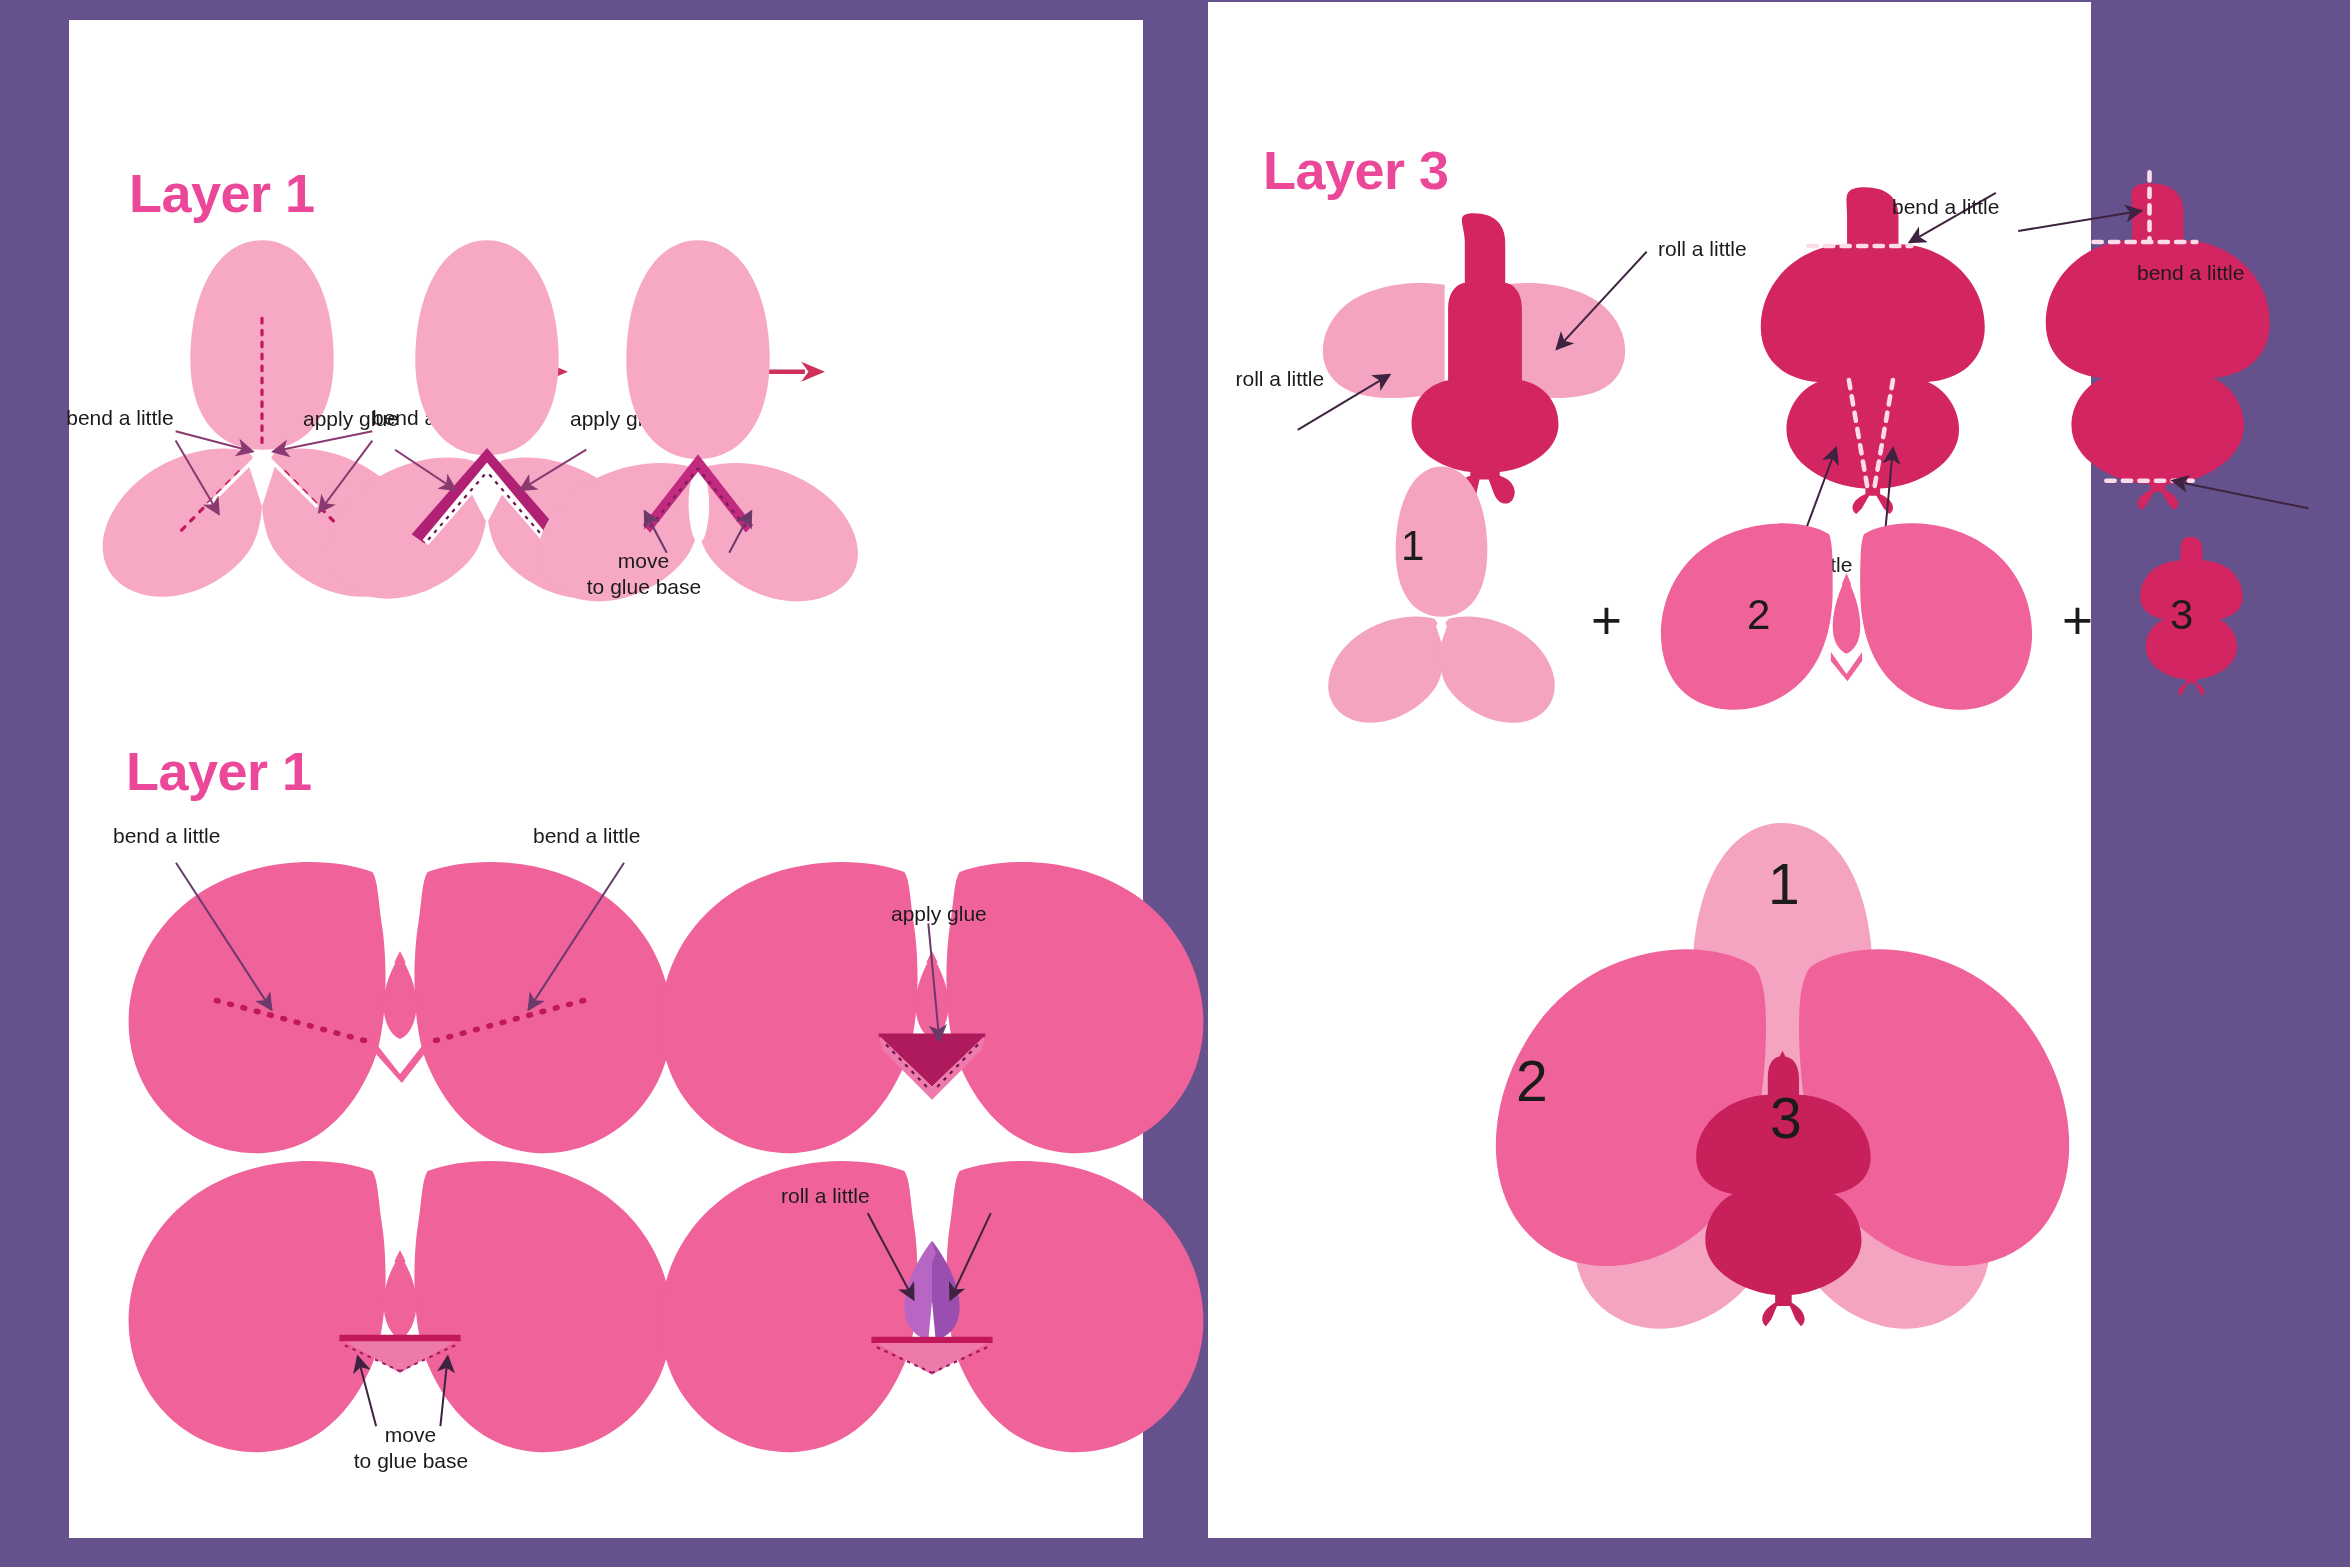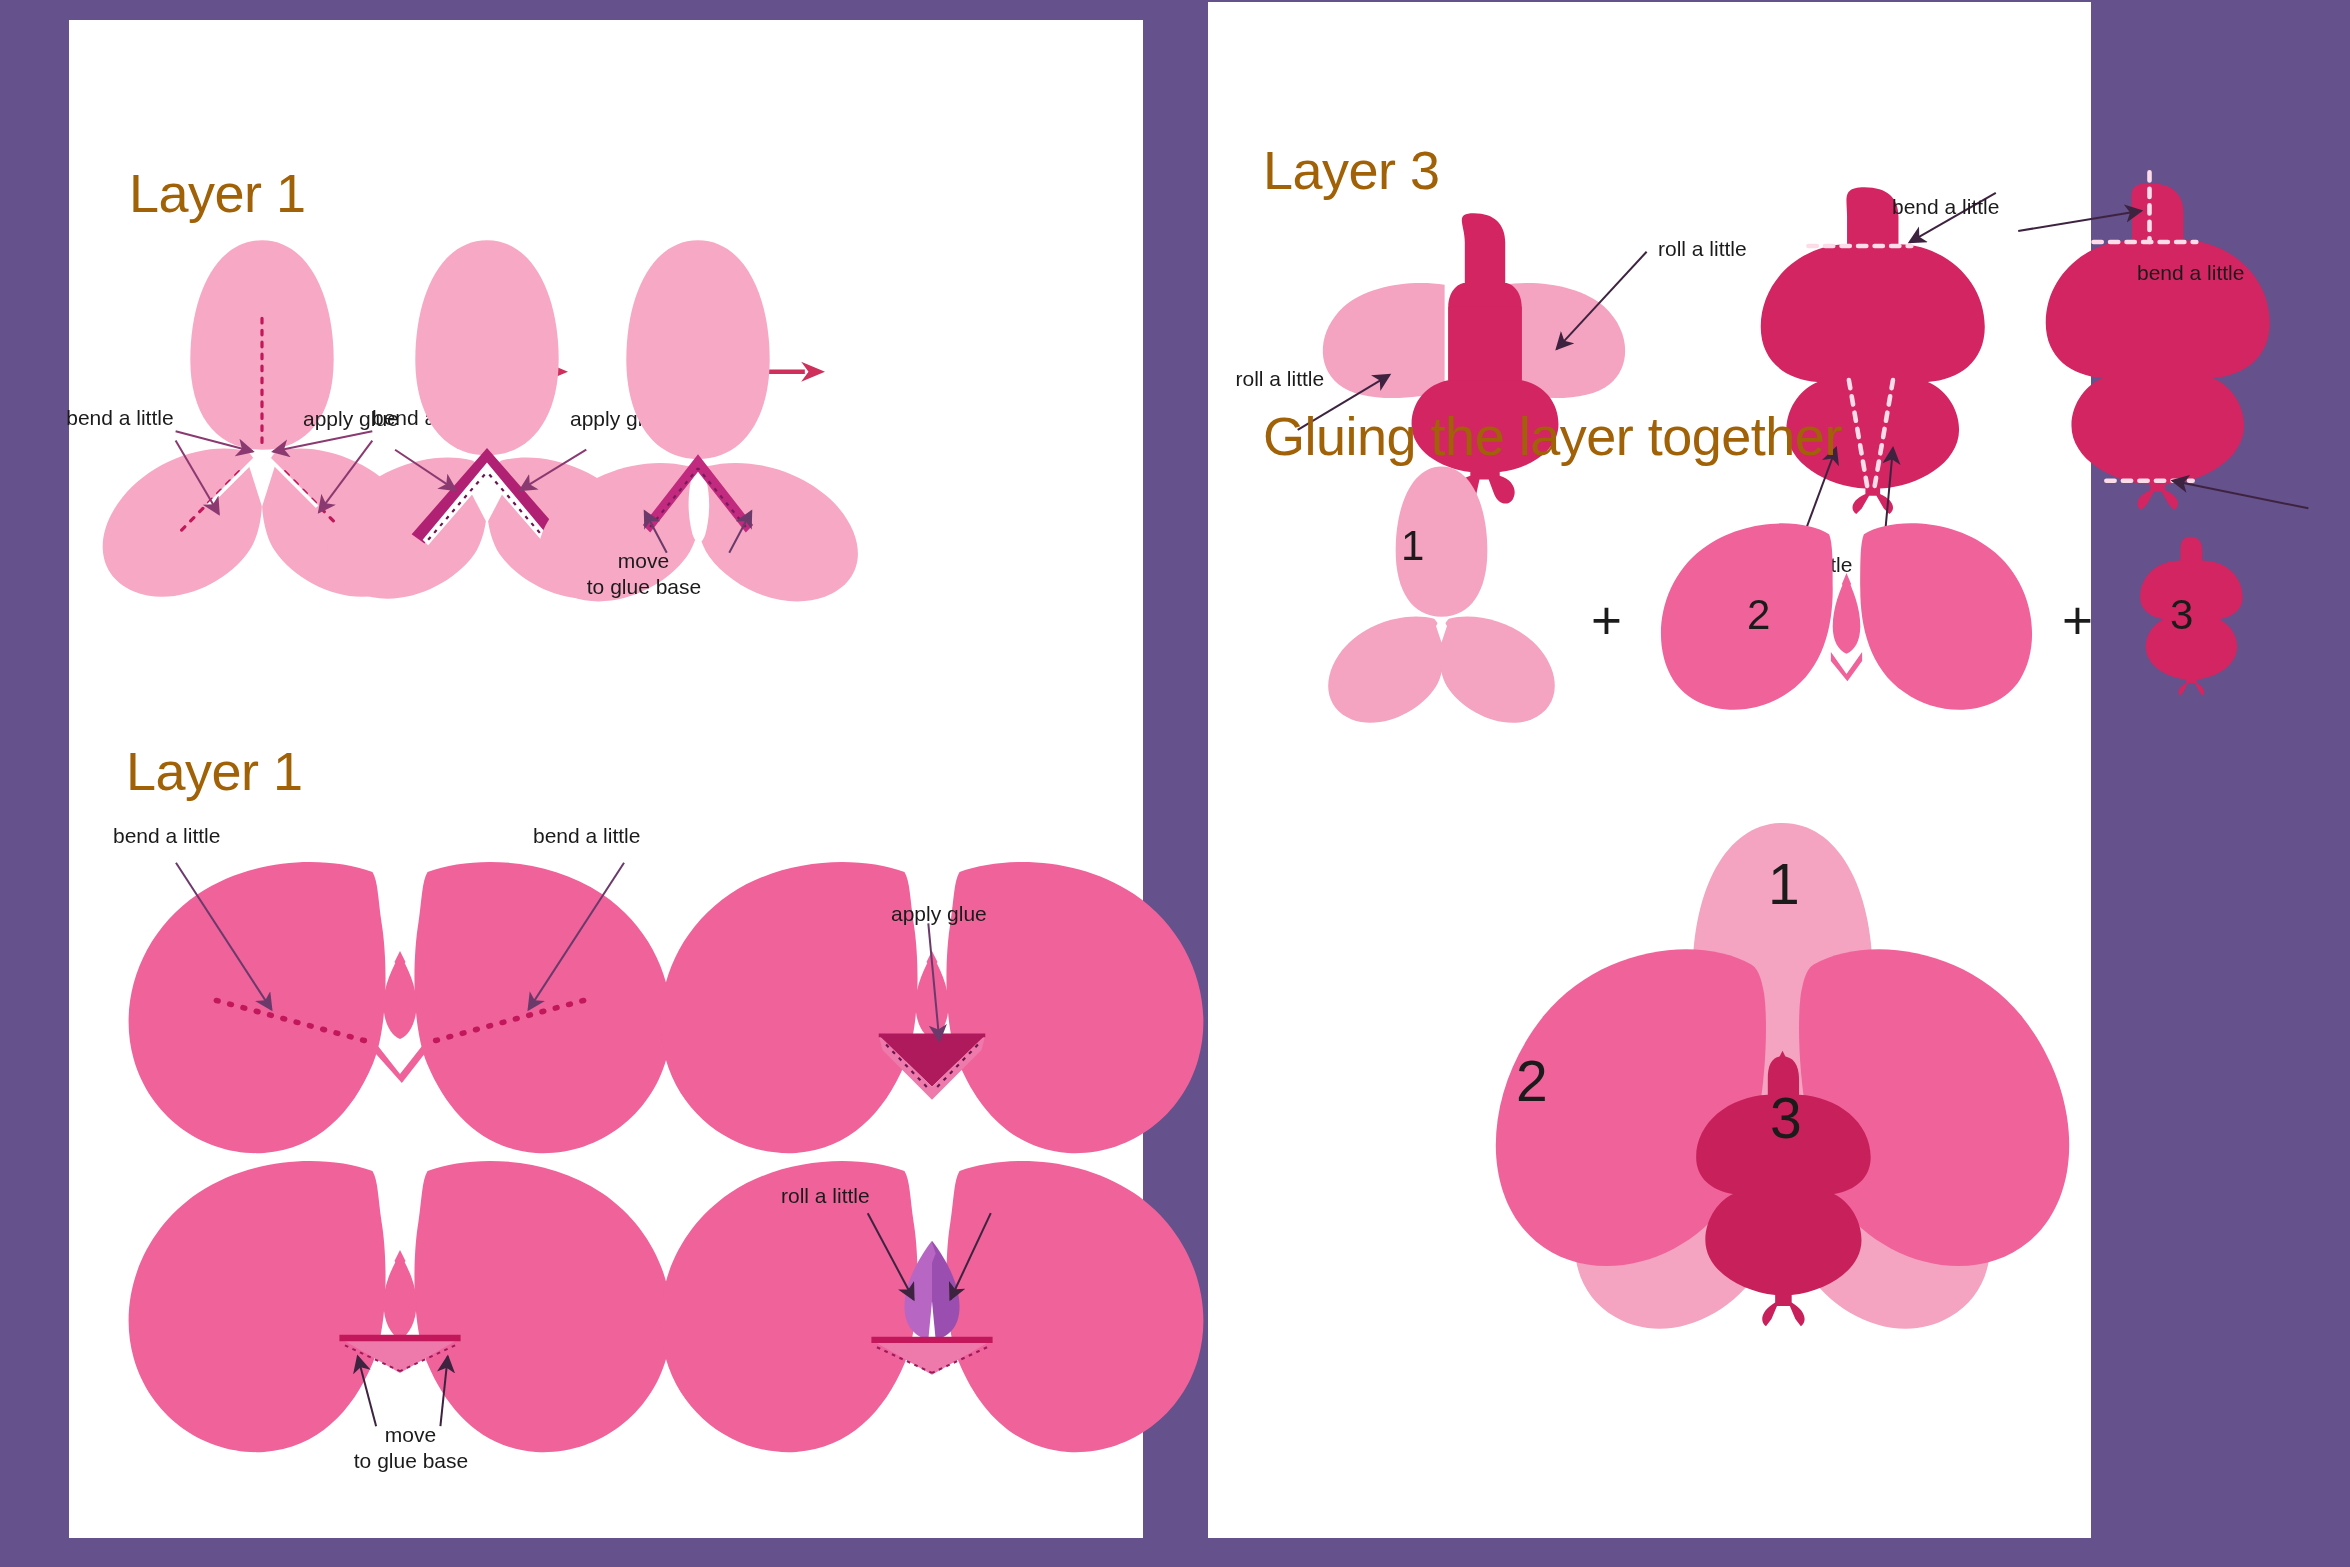--- a/index.html
+++ b/index.html
@@ -11,22 +11,22 @@
   }
   .stage{position:relative;width:2351px;height:1568px;}
   .sheet{
     position:absolute;background:#ffffff;
   }
   #sheet-left{left:69px;top:20px;width:1074px;height:1518px;}
   #sheet-right{left:1208px;top:1.8px;width:883px;height:1536px;}
 
   .heading{
     position:absolute;
-    color:#a16207;
-    font-weight:400;
+    color:#ec4899;
+    font-weight:700;
     font-family:"Liberation Sans", sans-serif;
     letter-spacing:-0.5px;
     white-space:nowrap;
   }
   .h-layer{font-size:54px;}
   .h-glue{font-size:54px;}
 
   .fig{position:absolute;}
   .fig svg{display:block;overflow:visible;}
 
@@ -339,21 +339,20 @@
           <marker id="ah-l3c" markerWidth="10" markerHeight="10" refX="8" refY="4.5" orient="auto" markerUnits="strokeWidth">
             <path d="M0 0 L9 4.5 L0 9 L2.4 4.5 Z" fill="#3E2340"></path>
           </marker>
         </defs>
         <path d="M22 64 L156 42" stroke="#3E2340" stroke-width="2.2" fill="none" marker-end="url(#ah-l3c)"></path>
         <path d="M338 366 L190 336" stroke="#3E2340" stroke-width="2.2" fill="none" marker-end="url(#ah-l3c)"></path>
       </svg>
     </div>
     <div class="lbl" style="left:929px;top:259px;">bend a little</div>
 
-    <h1 class="heading h-glue" style="left:55px;top:367px;">Gluing the layer together</h1>
 
     <div class="fig" style="left:96px;top:459px;width:275px;height:275px;">
       <svg width="275" height="275" viewBox="0 0 300 300">
         <path d="M150 6 C182 6 200 48 200 98 C200 142 182 170 150 170 C118 170 100 142 100 98
                  C100 48 118 6 150 6 Z" fill="#F4A3C0"></path>
         <path d="M142 172 C112 164 66 176 42 206 C18 236 22 270 52 282 C84 294 126 274 144 246
                  C156 226 156 186 142 172 Z" fill="#F4A3C0"></path>
         <path d="M158 172 C188 164 234 176 258 206 C282 236 278 270 248 282 C216 294 174 274 156 246
                  C144 226 144 186 158 172 Z" fill="#F4A3C0"></path>
         <path d="M150 170 L144 180 L150 198 L156 180 Z" fill="#ffffff"></path>

